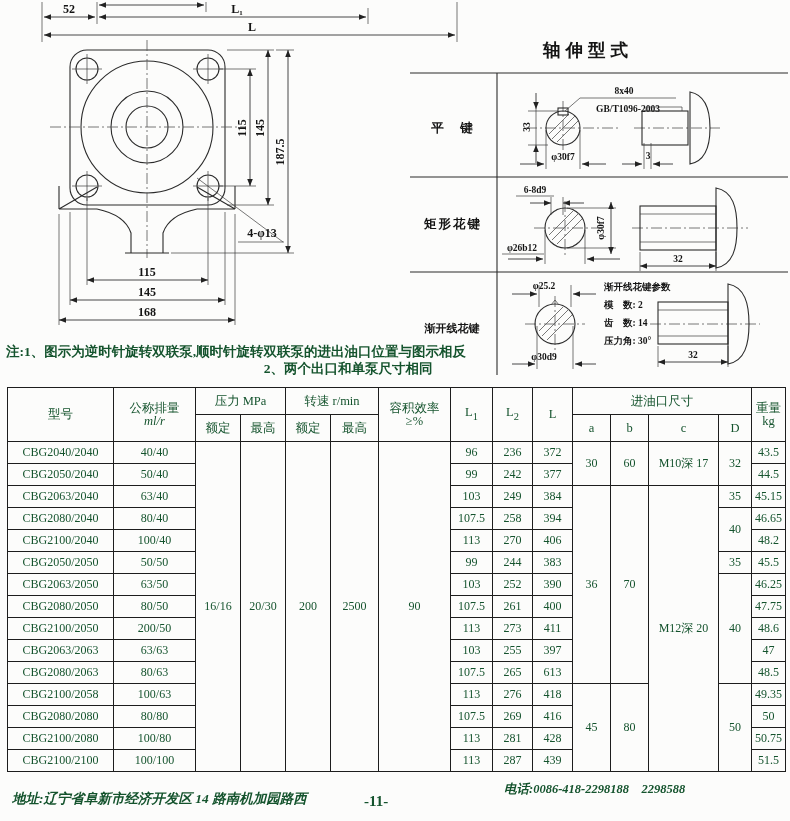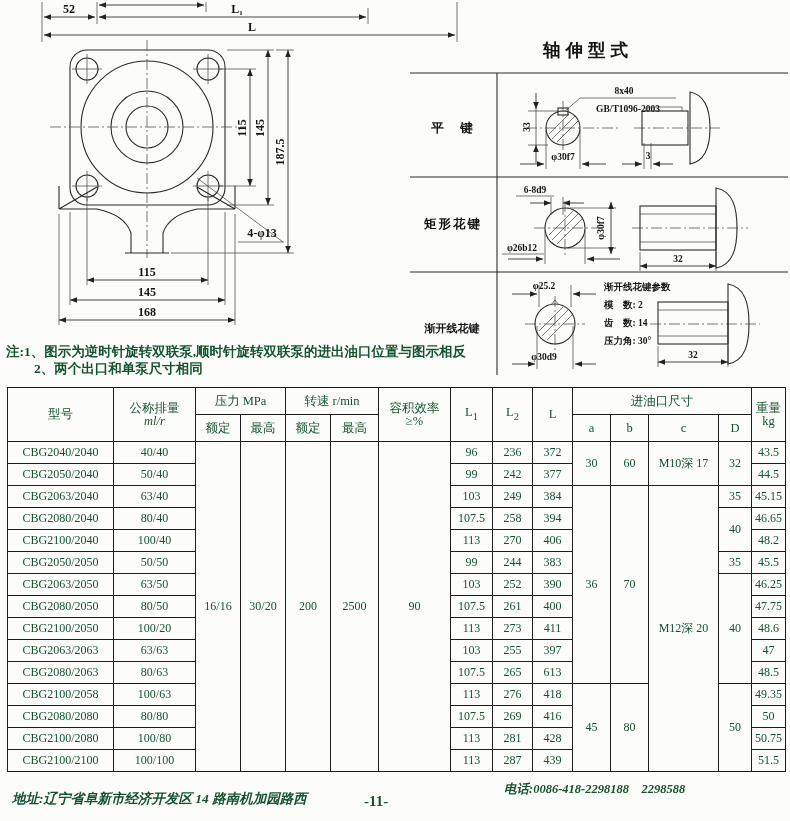--- a/index.html
+++ b/index.html
@@ -13,21 +13,21 @@
   .hatch{stroke:#555;stroke-width:0.8;fill:none;}
   .dimL{stroke:#333;stroke-width:0.9;fill:none;marker-start:url(#arrL);marker-end:url(#arrL);}
   .dimS{stroke:#333;stroke-width:0.9;fill:none;marker-start:url(#arrS);marker-end:url(#arrS);}
   .dimSe{stroke:#333;stroke-width:0.9;fill:none;marker-end:url(#arrS);}
   .dtxt{font-size:12px;font-weight:bold;}
   .stxt{font-size:9.5px;font-weight:bold;}
   .rowlab{font-size:12.5px;font-weight:bold;letter-spacing:2px;}
   .title-txt{font-size:17.5px;font-weight:bold;letter-spacing:5px;}
 
   .notes{position:absolute;left:6px;top:343px;width:668px;font-size:13.5px;font-weight:bold;line-height:17px;}
-  .notes .note2{margin-left:28px;}
+  .notes .note2{margin-left:16px;text-align:center;}
 
   table.spec{position:absolute;left:7px;top:387px;width:778px;border-collapse:collapse;table-layout:fixed;}
   table.spec th,table.spec td{border:1.2px solid #1d1d1d;text-align:center;vertical-align:middle;
         padding:0;font-weight:normal;overflow:hidden;}
   table.spec thead th{font-size:12.5px;height:26px;line-height:13px;}
   table.spec tbody td{font-size:12px;height:21px;}
   table.spec .it{font-style:italic;}
 
   .footer{position:absolute;left:6px;top:778px;width:790px;height:43px;}
   .footer .addr{position:absolute;left:6px;top:12px;font-size:13.5px;font-style:italic;font-weight:bold;}
@@ -275,21 +275,21 @@
         <th>b</th>
         <th>c</th>
         <th>D</th>
       </tr>
     </thead>
     <tbody>
         <tr>
           <td>CBG2040/2040</td>
           <td>40/40</td>
           <td rowspan="15">16/16</td>
-          <td rowspan="15">30/20</td>
+          <td rowspan="15">20/30</td>
           <td rowspan="15">200</td>
           <td rowspan="15">2500</td>
           <td rowspan="15">90</td>
           <td>96</td>
           <td>236</td>
           <td>372</td>
           <td rowspan="2">30</td>
           <td rowspan="2">60</td>
           <td rowspan="2">M10深 17</td>
           <td rowspan="2">32</td>
@@ -353,21 +353,21 @@
         <tr>
           <td>CBG2080/2050</td>
           <td>80/50</td>
           <td>107.5</td>
           <td>261</td>
           <td>400</td>
           <td>47.75</td>
         </tr>
         <tr>
           <td>CBG2100/2050</td>
-          <td>100/20</td>
+          <td>200/50</td>
           <td>113</td>
           <td>273</td>
           <td>411</td>
           <td>48.6</td>
         </tr>
         <tr>
           <td>CBG2063/2063</td>
           <td>63/63</td>
           <td>103</td>
           <td>255</td>

